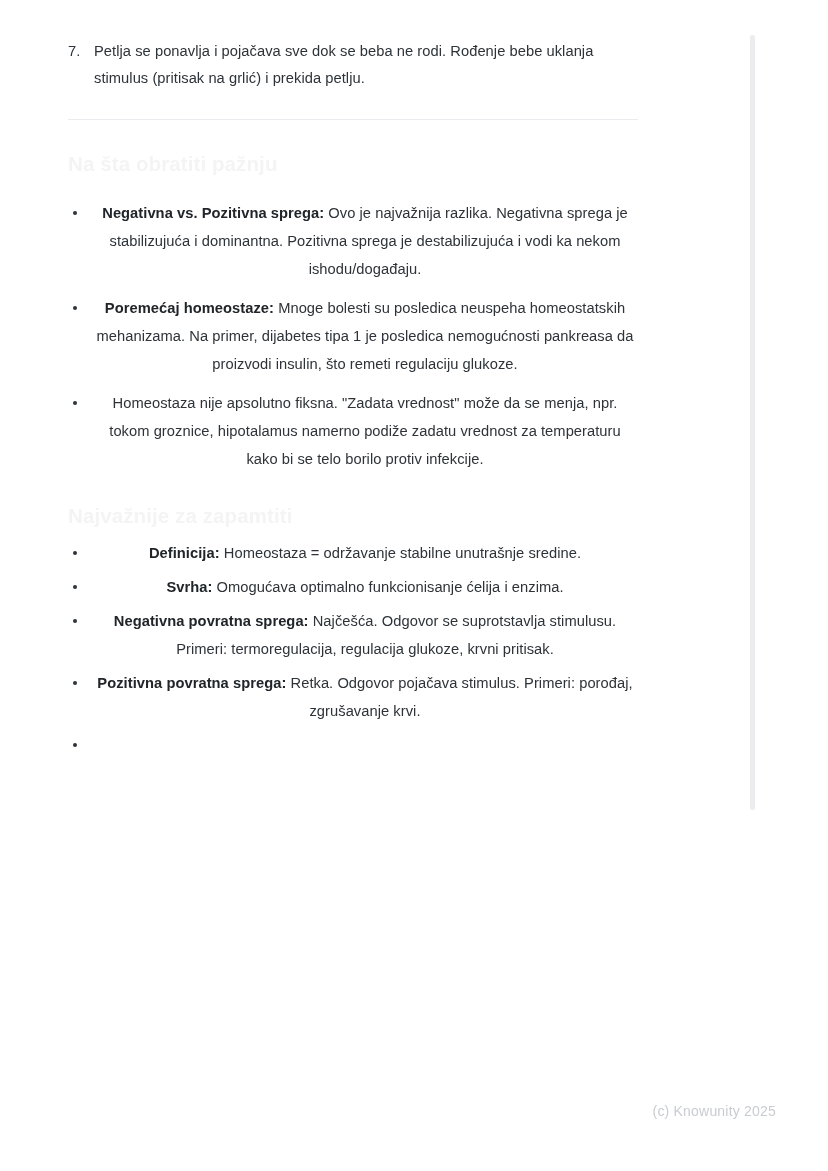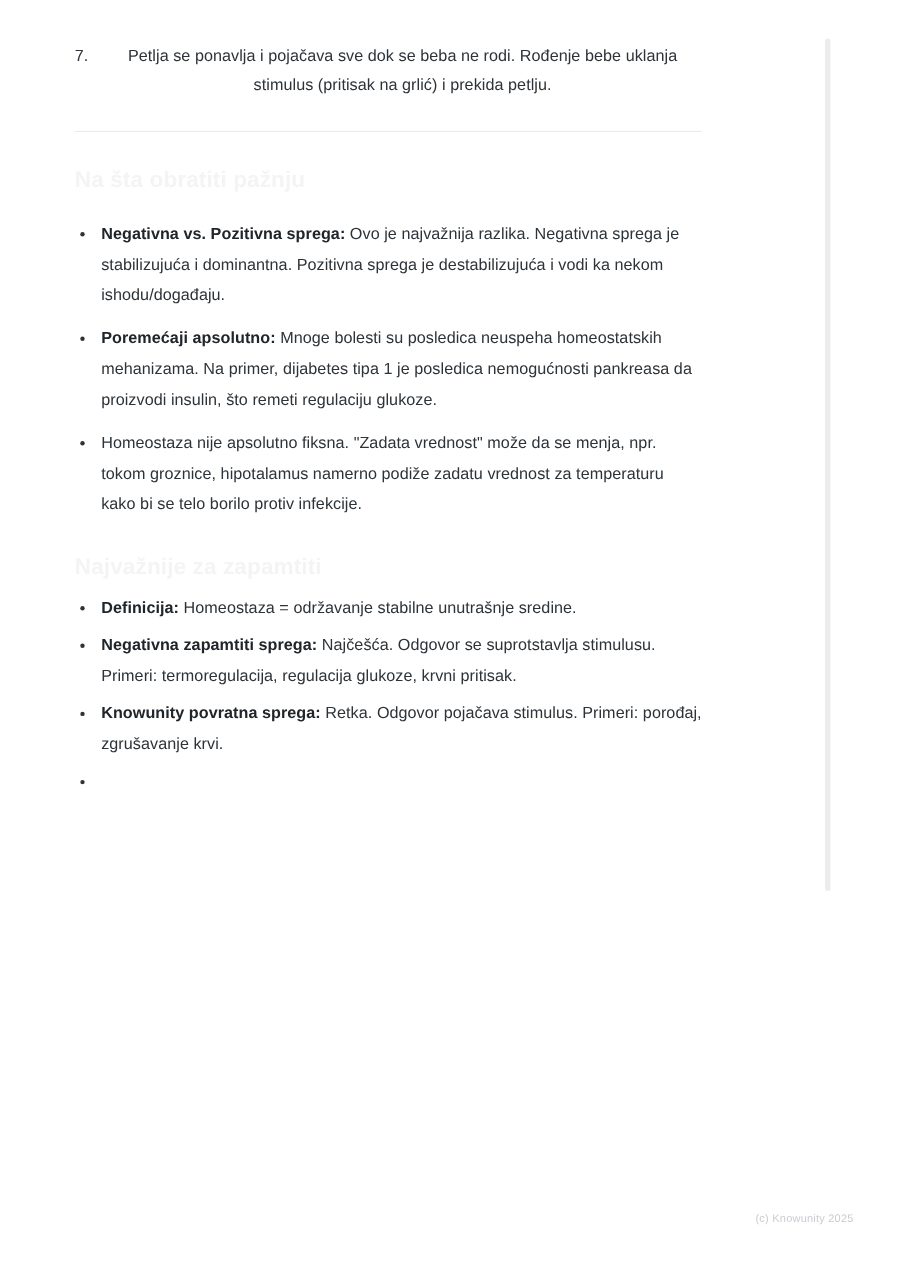--- a/index.html
+++ b/index.html
@@ -43,21 +43,20 @@
     letter-spacing: 0.05px;
   }
   .ordered-item .marker {
     width: 26px;
     flex: 0 0 26px;
     text-align: left;
     color: #2d3338;
   }
   .ordered-item .otext {
     flex: 1 1 auto;
-    text-align: center;
   }
 
   
   .divider {
     margin-top: 27px;
     height: 1px;
     background: #e9ebee;
     width: 570px;
   }
 
@@ -70,20 +69,21 @@
     line-height: 26px;
   }
   .sh-first { margin-top: 31px; }
   .sh-second { margin-top: 30px; }
 
   
   .bullet-list {
     margin: 0;
     padding: 0;
     list-style: none;
+    text-align: center;
   }
   .bullet-list.first { margin-top: 22px; }
   .bullet-list.second { margin-top: 10px; }
 
   .bullet-item {
     position: relative;
     padding-left: 24px;
     font-size: 14.7px;
     line-height: 28px;
     color: #2d3338;
@@ -127,21 +127,21 @@
     height: 775px;
     border-radius: 3px;
     background: #ececee;
   }
 
   
   .footer {
     position: absolute;
     right: 52px;
     top: 1103px;
-    font-size: 10px;
+    font-size: 14px;
     color: #c9ccd1;
     letter-spacing: 0.2px;
     white-space: nowrap;
   }
 </style>
 </head>
 <body>
 
 <div class="page">
 
@@ -154,38 +154,41 @@
 
     <div class="divider"></div>
 
     <div class="section-heading sh-first">Na šta obratiti pažnju</div>
 
     <ul class="bullet-list first">
       <li class="bullet-item">
         <span class="dot"></span><span class="lead">Negativna vs. Pozitivna sprega:</span><span> Ovo je najvažnija razlika. Negativna sprega je stabilizujuća i dominantna. Pozitivna sprega je destabilizujuća i vodi ka nekom ishodu/događaju.</span>
       </li>
       <li class="bullet-item">
-        <span class="dot"></span><span class="lead">Poremećaji apsolutno:</span><span> Mnoge bolesti su posledica neuspeha homeostatskih mehanizama. Na primer, dijabetes tipa 1 je posledica nemogućnosti pankreasa da proizvodi insulin, što remeti regulaciju glukoze.</span>
+        <span class="dot"></span><span class="lead">Poremećaj homeostaze:</span><span> Mnoge bolesti su posledica neuspeha homeostatskih mehanizama. Na primer, dijabetes tipa 1 je posledica nemogućnosti pankreasa da proizvodi insulin, što remeti regulaciju glukoze.</span>
       </li>
       <li class="bullet-item">
         <span class="dot"></span><span class="lead"></span><span>Homeostaza nije apsolutno fiksna. "Zadata vrednost" može da se menja, npr. tokom groznice, hipotalamus namerno podiže zadatu vrednost za temperaturu kako bi se telo borilo protiv infekcije.</span>
       </li>
     </ul>
 
     <div class="section-heading sh-second">Najvažnije za zapamtiti</div>
 
     <ul class="bullet-list second">
       <li class="bullet-item">
         <span class="dot"></span><span class="lead">Definicija:</span><span> Homeostaza = održavanje stabilne unutrašnje sredine.</span>
       </li>
       <li class="bullet-item">
-        <span class="dot"></span><span class="lead">Negativna zapamtiti sprega:</span><span> Najčešća. Odgovor se suprotstavlja stimulusu. Primeri: termoregulacija, regulacija glukoze, krvni pritisak.</span>
-      </li>
-      <li class="bullet-item">
-        <span class="dot"></span><span class="lead">Knowunity povratna sprega:</span><span> Retka. Odgovor pojačava stimulus. Primeri: porođaj, zgrušavanje krvi.</span>
+        <span class="dot"></span><span class="lead">Svrha:</span><span> Omogućava optimalno funkcionisanje ćelija i enzima.</span>
+      </li>
+      <li class="bullet-item">
+        <span class="dot"></span><span class="lead">Negativna povratna sprega:</span><span> Najčešća. Odgovor se suprotstavlja stimulusu. Primeri: termoregulacija, regulacija glukoze, krvni pritisak.</span>
+      </li>
+      <li class="bullet-item">
+        <span class="dot"></span><span class="lead">Pozitivna povratna sprega:</span><span> Retka. Odgovor pojačava stimulus. Primeri: porođaj, zgrušavanje krvi.</span>
       </li>
       <li class="bullet-item">
         <span class="dot"></span><span class="lead"></span>
       </li>
     </ul>
 
   </div>
 
   <div class="scroll-track"></div>
   <div class="scroll-thumb"></div>

